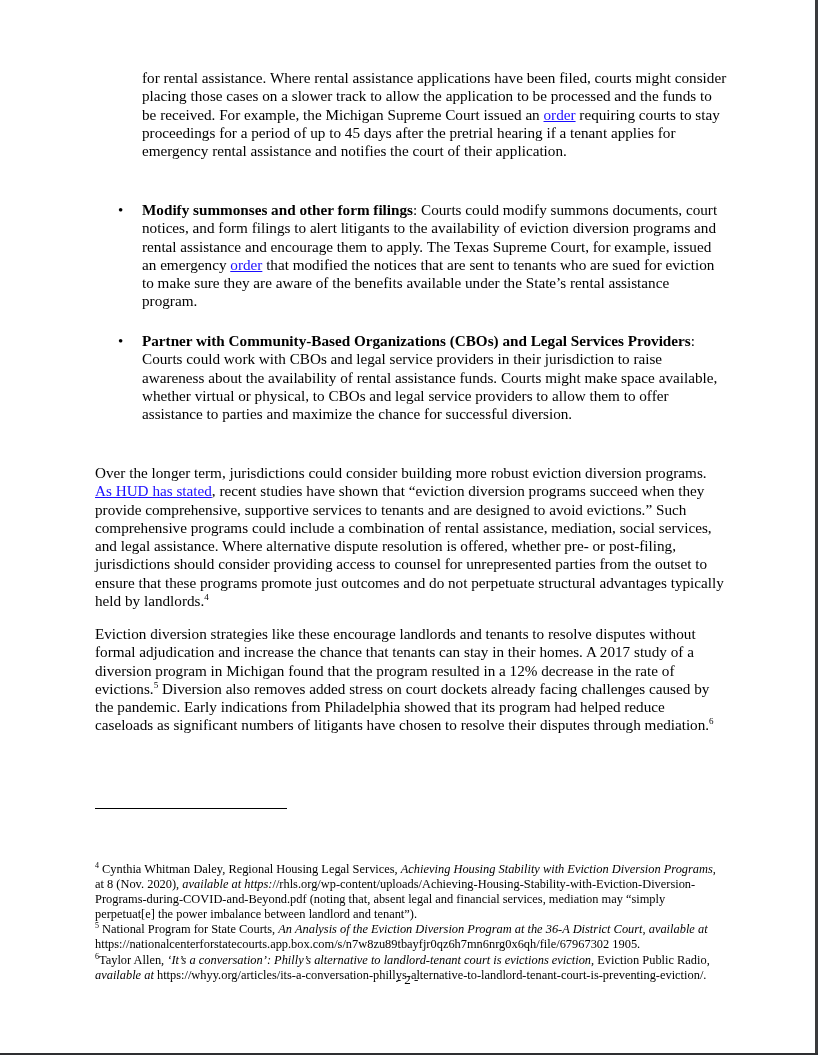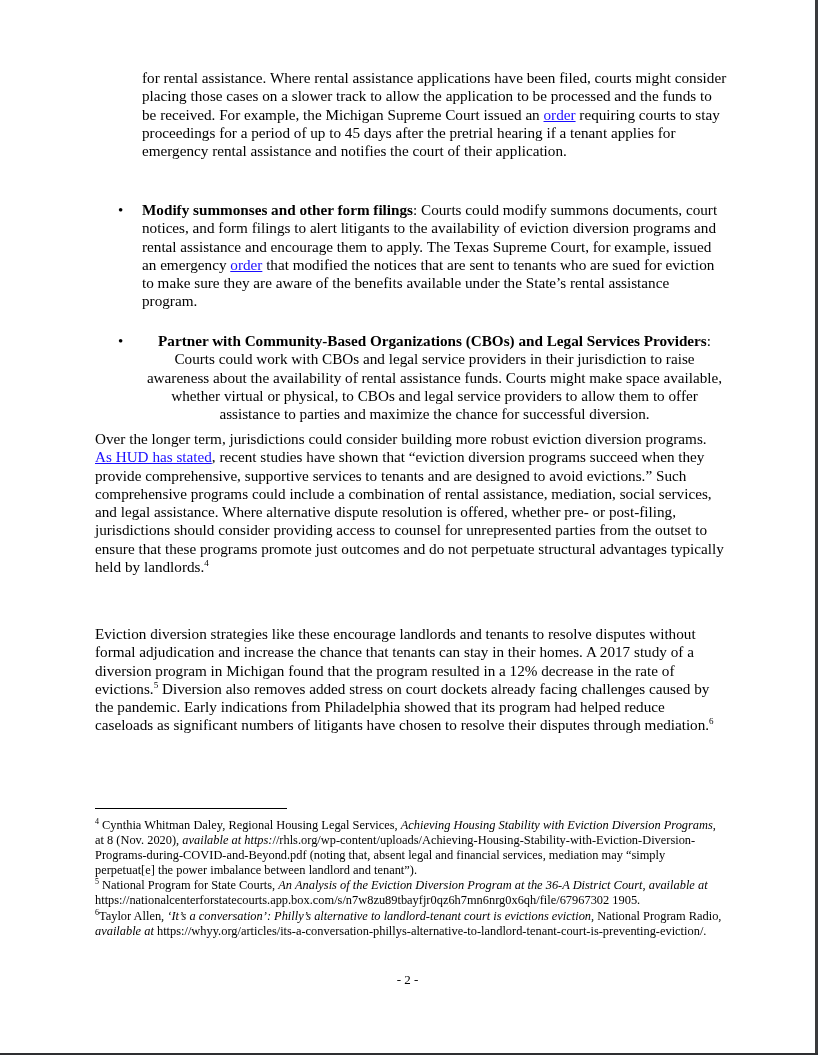--- a/index.html
+++ b/index.html
@@ -19,63 +19,63 @@
     .body-text { font-size: 15.2px; line-height: 18.3px; }
     .block { position: absolute; left: 95px; width: 630px; }
     .indent { left: 142px; width: 585px; }
     .bullet { position: absolute; left: 118px; font-size: 15px; }
     p { margin: 0; }
     a.link { color: #1a0dff; text-decoration: underline; }
     b { font-weight: bold; }
     sup { font-size: 9px; line-height: 0; vertical-align: 6px; }
 
     .fn-rule { position: absolute; left: 95px; top: 808px; width: 192px; height: 1px; background: #000; }
-    .footnotes { position: absolute; left: 95px; top: 818px; width: 630px; font-size: 12.4px; line-height: 15.1px; }
+    .footnotes { position: absolute; left: 95px; top: 862px; width: 630px; font-size: 12.4px; line-height: 15.1px; }
     .footnotes p { margin: 0; }
     .fn-sup { font-size: 8px; vertical-align: 5px; line-height: 0; }
     .page-number { position: absolute; left: 0; width: 815px; top: 972px; text-align: center; font-size: 13px; }
   </style>
 </head>
 <body>
 
 <div class="page">
 
   <p class="block indent body-text" style="top:69px;">
     <span>for rental assistance.  Where rental assistance applications have been filed, courts might consider placing those cases on a slower track to allow the application to be processed and the funds to be received.  For example, the Michigan Supreme Court issued an </span><a class="link" href="#">order</a><span> requiring courts to stay proceedings for a period of up to 45 days after the pretrial hearing if a tenant applies for emergency rental assistance and notifies the court of their application.</span>
   </p>
 
   <span class="bullet body-text" style="top:201px;">•</span>
   <p class="block indent body-text" style="top:201px;">
     <b>Modify summonses and other form filings</b><span>:  Courts could modify summons documents, court notices, and form filings to alert litigants to the availability of eviction diversion programs and rental assistance and encourage them to apply.  The Texas Supreme Court, for example, issued an emergency </span><a class="link" href="#">order</a><span> that modified the notices that are sent to tenants who are sued for eviction to make sure they are aware of the benefits available under the State’s rental assistance program.</span>
   </p>
 
   <span class="bullet body-text" style="top:332px;">•</span>
-  <p class="block indent body-text" style="top:332px;text-align:center;">
+  <p class="block indent body-text" style="top:332px;">
     <b>Partner with Community-Based Organizations (CBOs) and Legal Services Providers</b><span>:  Courts could work with CBOs and legal service providers in their jurisdiction to raise awareness about the availability of rental assistance funds.  Courts might make space available, whether virtual or physical, to CBOs and legal service providers to allow them to offer assistance to parties and maximize the chance for successful diversion.</span>
   </p>
 
-  <p class="block body-text" style="top:430px;">
+  <p class="block body-text" style="top:464px;">
     <span>Over the longer term, jurisdictions could consider building more robust eviction diversion programs.  </span><a class="link" href="#">As HUD has stated</a><span>, recent studies have shown that “eviction diversion programs succeed when they provide comprehensive, supportive services to tenants and are designed to avoid evictions.”  Such comprehensive programs could include a combination of rental assistance, mediation, social services, and legal assistance.  Where alternative dispute resolution is offered, whether pre- or post-filing, jurisdictions should consider providing access to counsel for unrepresented parties from the outset to ensure that these programs promote just outcomes and do not perpetuate structural advantages typically held by landlords.</span><sup>4</sup>
   </p>
 
   <p class="block body-text" style="top:625px;">
     <span>Eviction diversion strategies like these encourage landlords and tenants to resolve disputes without formal adjudication and increase the chance that tenants can stay in their homes.  A 2017 study of a diversion program in Michigan found that the program resulted in a 12% decrease in the rate of evictions.</span><sup>5</sup><span>  Diversion also removes added stress on court dockets already facing challenges caused by the pandemic.  Early indications from Philadelphia showed that its program had helped reduce caseloads as significant numbers of litigants have chosen to resolve their disputes through mediation.</span><sup>6</sup>
   </p>
 
   <div class="fn-rule"></div>
 
   <div class="footnotes">
     <p>
       <span class="fn-sup">4</span><span> Cynthia Whitman Daley, Regional Housing Legal Services, </span><i>Achieving Housing Stability with Eviction Diversion Programs</i><span>, at 8 (Nov. 2020), </span><i>available at https:</i><span>//rhls.org/wp-content/uploads/Achieving-Housing-Stability-with-Eviction-Diversion-Programs-during-COVID-and-Beyond.pdf (noting that, absent legal and financial services, mediation may “simply perpetuat[e] the power imbalance between landlord and tenant”).</span>
     </p>
     <p>
       <span class="fn-sup">5</span><span> National Program for State Courts, </span><i>An Analysis of the Eviction Diversion Program at the 36-A District Court</i><span>, </span><i>available at</i><span> https://nationalcenterforstatecourts.app.box.com/s/n7w8zu89tbayfjr0qz6h7mn6nrg0x6qh/file/67967302 1905.</span>
     </p>
     <p>
-      <span class="fn-sup">6</span><span>Taylor Allen, </span><i>‘It’s a conversation’: Philly’s alternative to landlord-tenant court is evictions eviction</i><span>, National Program Radio, </span><i>available at</i><span> https://whyy.org/articles/its-a-conversation-phillys-alternative-to-landlord-tenant-court-is-preventing-eviction/.</span>
+      <span class="fn-sup">6</span><span>Taylor Allen, </span><i>‘It’s a conversation’: Philly’s alternative to landlord-tenant court is evictions eviction</i><span>, Eviction Public Radio, </span><i>available at</i><span> https://whyy.org/articles/its-a-conversation-phillys-alternative-to-landlord-tenant-court-is-preventing-eviction/.</span>
     </p>
   </div>
 
   <div class="page-number">- 2 -</div>
 </div>
 
 <div class="frame-right"></div>
 <div class="frame-bottom"></div>
 
 </body></html>

